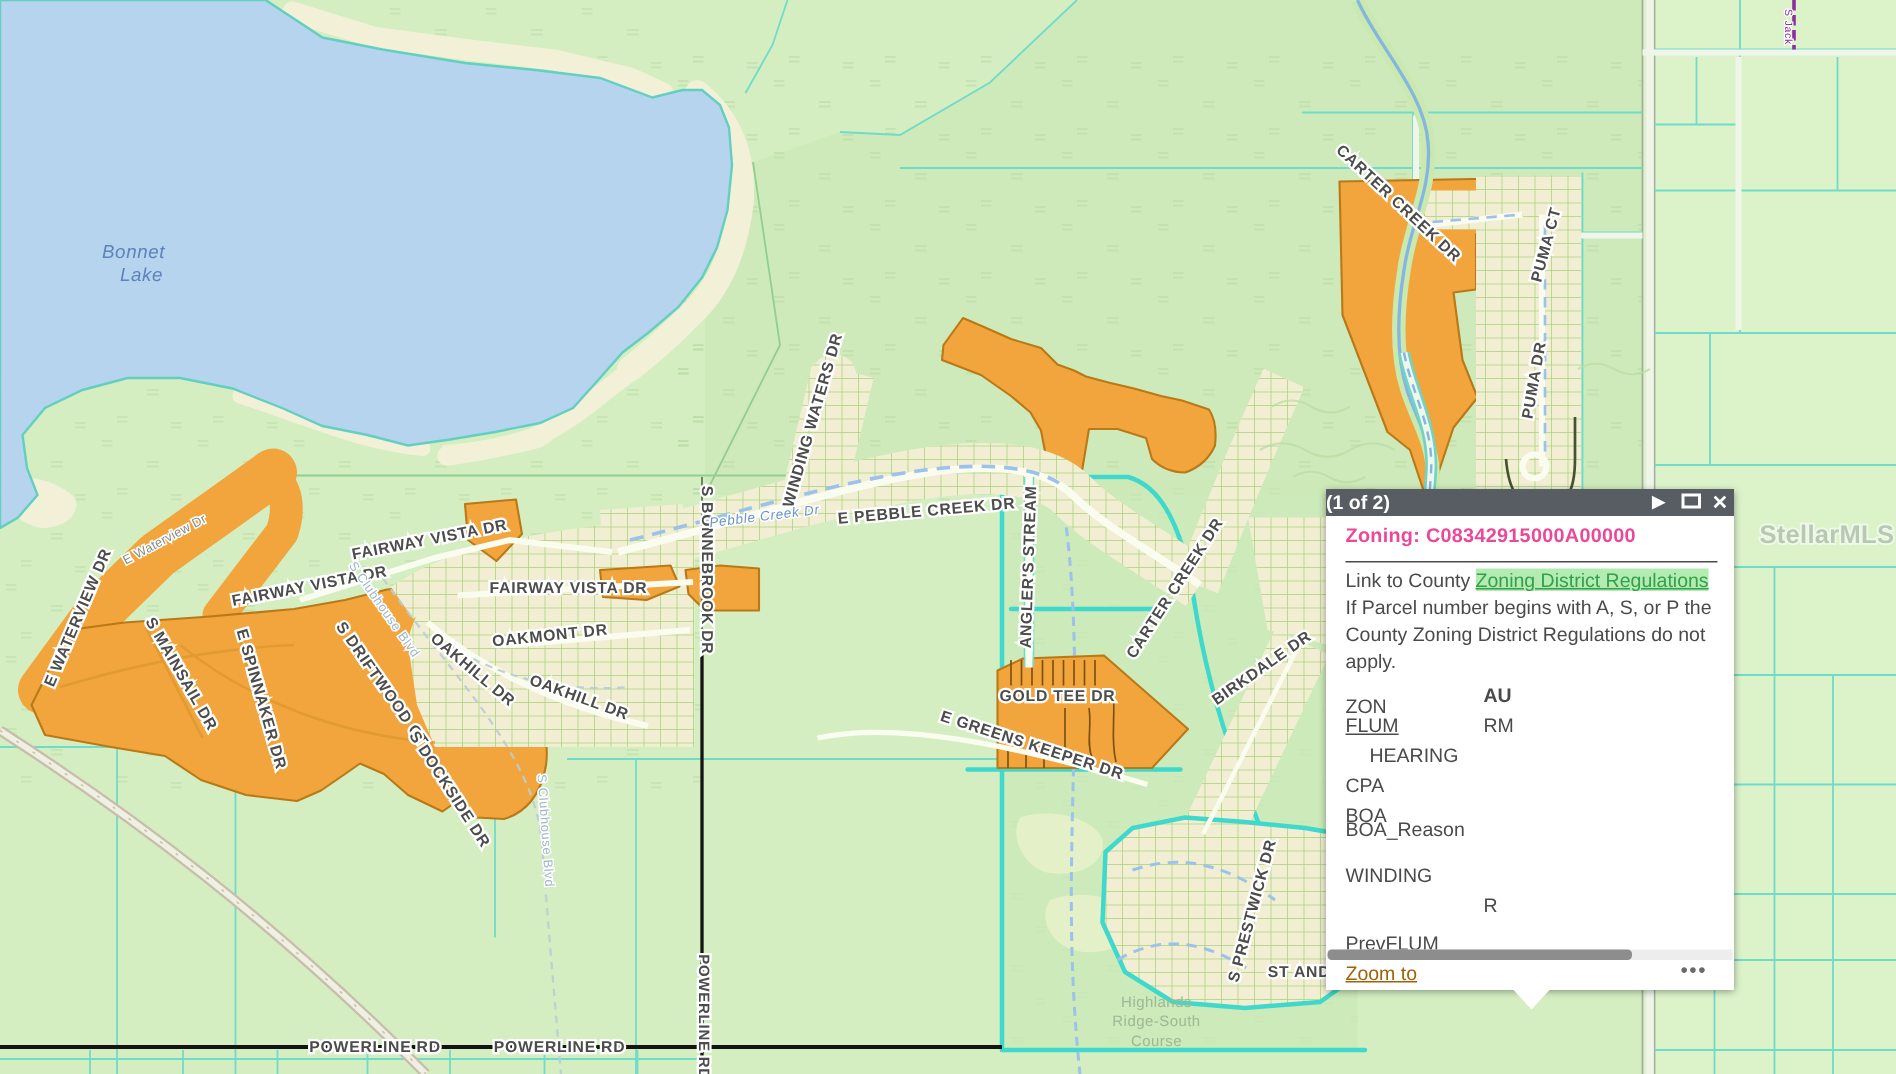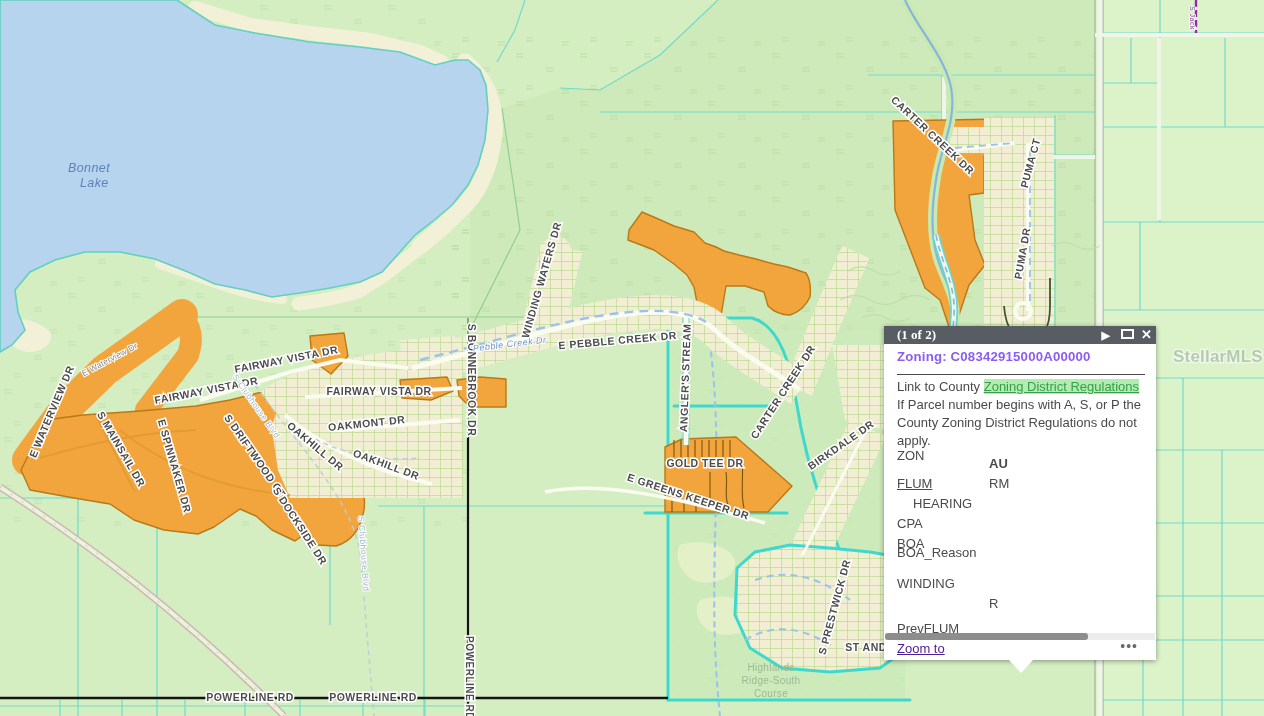--- a/index.html
+++ b/index.html
@@ -1,21 +1,21 @@
 <!DOCTYPE html>
 <html><head>
 <meta charset="utf-8">
 <style>
   html,body{margin:0;padding:0;width:1264px;height:716px;overflow:hidden;
     font-family:"Liberation Sans", sans-serif;}
   #map{position:absolute;left:0;top:0;width:1264px;height:716px;}
   #popup{position:absolute;left:884px;top:326px;width:272px;height:334px;
     background:#fff;box-shadow:0 1px 5px rgba(0,0,0,.4);}
   #phead{position:absolute;left:0;top:0;right:0;height:18px;background:rgba(74,81,86,.93);
-    color:#fff;font-size:13px;font-weight:bold;line-height:18px;padding-left:13px;font-family:Liberation Serif, serif;}
+    color:#fff;font-size:13px;font-weight:bold;line-height:18px;}
   #pbody{position:absolute;left:0;top:18px;right:0;bottom:0;background:#fff;
     color:#4a4a4a;font-size:13px;}
   .hicon{position:absolute;top:0;height:18px;line-height:18px;color:#fff;}
   #ptr{position:absolute;left:125px;top:334px;width:0;height:0;
     border-left:12px solid transparent;border-right:12px solid transparent;
     border-top:13px solid #fff;}
   .row{position:absolute;left:13px;}
   .val{position:absolute;left:105px;}
 </style>
 </head>
@@ -295,35 +295,35 @@
 <text x="1173" y="362" font-family="Liberation Sans, sans-serif" font-size="17px" font-weight="bold" fill="#9aa7a2" opacity="0.55" letter-spacing="0.2" stroke="#ffffff" stroke-width="2.5" paint-order="stroke">StellarMLS</text>
 </svg>
 
 <div id="popup">
   <div id="phead">(1 of 2)
     <span class="hicon" style="right:46px;font-size:11px;">▶</span>
     <span class="hicon" style="right:22px;"><span style="display:inline-block;width:9px;height:6px;border:2px solid #fff;margin-top:3px;"></span></span>
     <span class="hicon" style="right:4px;font-size:13px;font-weight:bold;">✕</span>
   </div>
   <div id="pbody">
-    <div style="position:absolute;left:13px;top:5px;font-size:13.2px;font-weight:bold;color:#8b5cf6;letter-spacing:0.2px;">Zoning: C08342915000A00000</div>
+    <div style="position:absolute;left:13px;top:5px;font-size:13.2px;font-weight:bold;color:#ec4899;letter-spacing:0.2px;">Zoning: C08342915000A00000</div>
     <div style="position:absolute;left:13px;right:11px;top:30px;border-top:1.5px solid #4a4a4a;"></div>
     <div style="position:absolute;left:13px;top:52px;width:248px;line-height:18px;">If Parcel number begins with A, S, or P the County Zoning District Regulations do not apply.</div>
     <div style="position:absolute;left:13px;top:35px;">Link to County <span style="color:#35a048;background:#b2ecb2;text-decoration:underline;">Zoning District Regulations</span></div>
-    <div class="row" style="top:104px;">ZON</div>
+    <div class="row" style="top:119px;">ZON</div>
       <div class="val" style="top:112px;font-weight:bold;">AU</div>
     <div class="row" style="top:132px;text-decoration:underline;">FLUM</div>
       <div class="val" style="top:132px;">RM</div>
     <div class="row" style="top:152px;margin-left:16px;">HEARING</div>
     <div class="row" style="top:172px;">CPA</div>
     <div class="row" style="top:192px;">BOA</div>
     <div class="row" style="top:201px;">BOA_Reason</div>
     <div class="row" style="top:232px;">WINDING</div>
     <div class="row" style="top:252px;margin-top:25px;">PrevFLUM</div>
       <div class="val" style="top:252px;">R</div>
     <div style="position:absolute;left:1px;right:1px;top:289px;height:7px;background:#ededed;">
       <div style="position:absolute;left:0;top:0;width:203px;height:7px;background:#8d8d8d;border-radius:3px;"></div>
     </div>
-    <div style="position:absolute;left:13px;top:297px;text-decoration:underline;color:#4c1d95;">Zoom to</div>
+    <div style="position:absolute;left:13px;top:297px;text-decoration:underline;color:#a16207;">Zoom to</div>
     <div style="position:absolute;right:18px;top:294px;color:#6a6a6a;font-size:14px;letter-spacing:1px;">•••</div>
   </div>
   <div id="ptr"></div>
 </div>
 
 </body></html>

